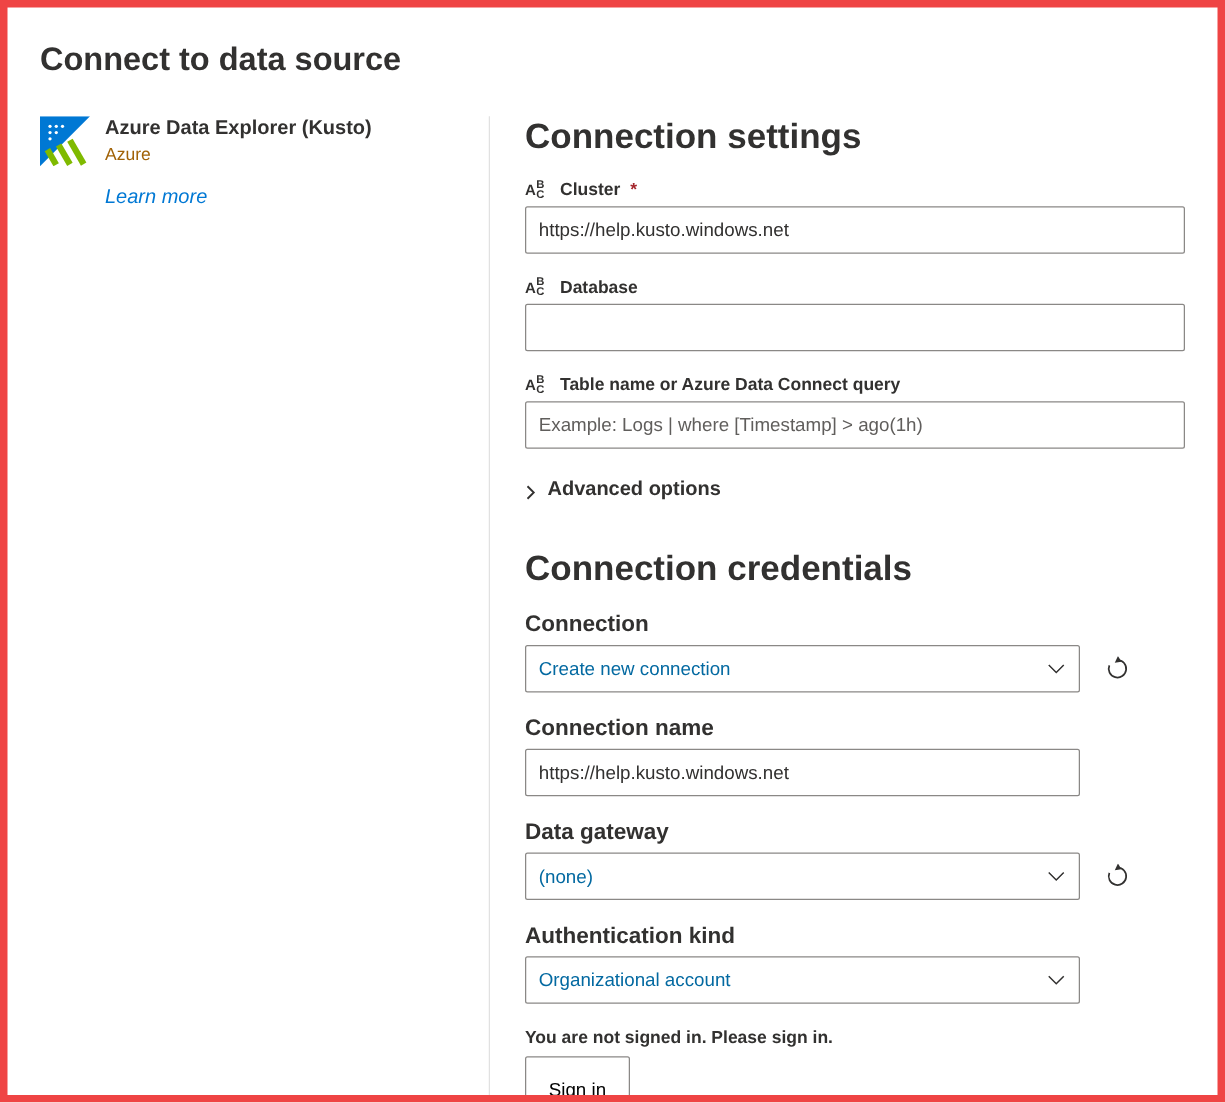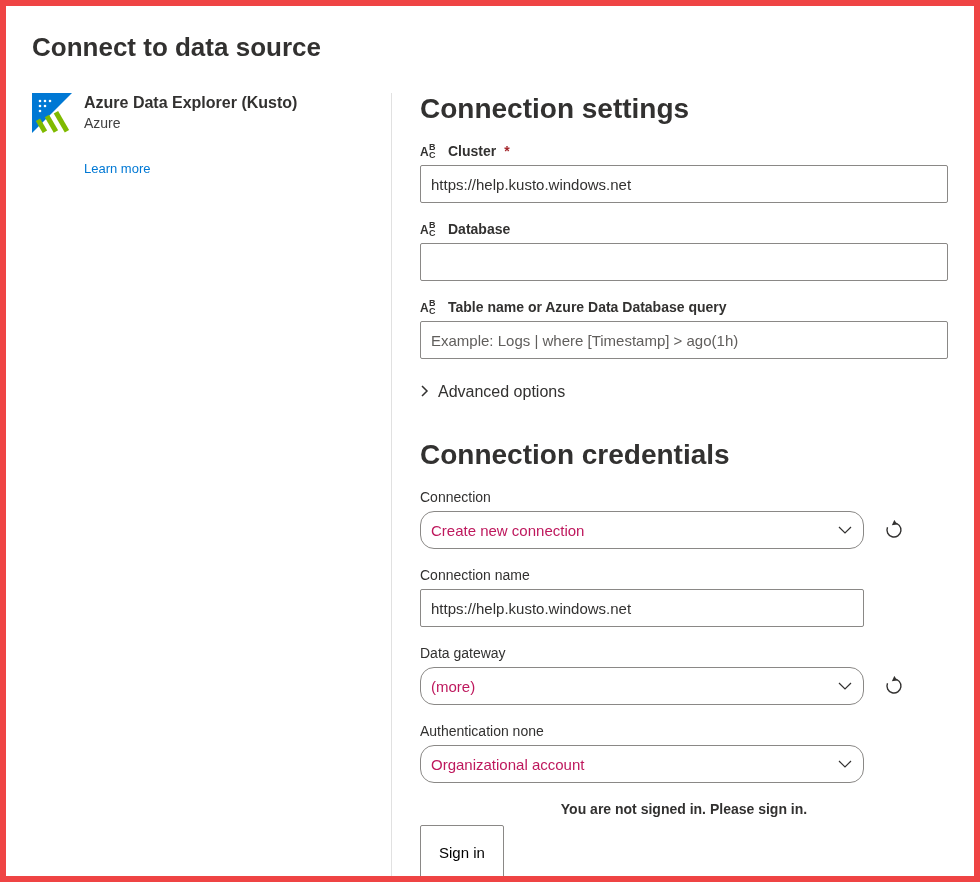--- a/index.html
+++ b/index.html
@@ -49,32 +49,33 @@
       display: flex;
       flex-direction: column;
     }
     .connector-title {
       font-weight: 600;
       font-size: 16px;
       color: #323130;
       line-height: 1.3;
     }
     .connector-sub {
-      color: #404040;
+      color: #a16207;
       font-size: 14px;
       line-height: 1.3;
     }
     .learn-more {
       color: #0078d4;
-      font-size: 13px;
+      font-size: 16px;
       margin-left: 52px;
-      margin-top: 28px;
+      margin-top: 16px;
       display: inline-block;
       text-decoration: none;
       cursor: pointer;
+      font-style: italic;
     }
     .main {
       flex: 1;
       padding-left: 4px;
     }
     .section-title {
       font-size: 28px;
       font-weight: 600;
       margin-bottom: 18px;
     }
@@ -83,22 +84,22 @@
     }
     .field-label {
       display: flex;
       align-items: center;
       font-weight: 600;
       font-size: 14px;
       margin-bottom: 6px;
       gap: 6px;
     }
     .field-label-plain {
-      font-weight: 400;
-      font-size: 14px;
+      font-weight: 700;
+      font-size: 18px;
       margin-bottom: 6px;
     }
     .abc-icon {
       font-size: 11px;
       font-family: "Segoe UI", sans-serif;
       position: relative;
       width: 22px;
       height: 16px;
       flex-shrink: 0;
     }
@@ -132,24 +133,24 @@
       padding: 0 10px;
       font-size: 15px;
       font-family: inherit;
       color: #323130;
     }
     .text-input::placeholder {
       color: #605e5c;
     }
     .advanced-toggle {
       display: flex;
-      align-items: flex-start;
+      align-items: center;
       gap: 8px;
       font-size: 16px;
-      font-weight: 400;
+      font-weight: 700;
       cursor: pointer;
       margin-top: 24px;
       margin-bottom: 38px;
     }
     .chevron-right {
       width: 10px;
       height: 10px;
       display: inline-block;
     }
     .select-row {
@@ -158,30 +159,30 @@
       gap: 18px;
     }
     .select-wrap {
       position: relative;
       width: 444px;
     }
     .select-input {
       width: 100%;
       height: 38px;
       border: 1px solid #8a8886;
-      border-radius: 14px;
+      border-radius: 2px;
       padding: 0 36px 0 10px;
       font-size: 15px;
       font-family: inherit;
       background: #fff;
       appearance: none;
       cursor: pointer;
       display: flex;
       align-items: center;
-      color: #be185d;
+      color: #0369a1;
     }
     .select-chevron {
       position: absolute;
       right: 12px;
       top: 50%;
       transform: translateY(-50%);
       pointer-events: none;
     }
     .refresh-btn {
       width: 24px;
@@ -198,21 +199,20 @@
       border-radius: 2px;
       padding: 0 10px;
       font-size: 15px;
       font-family: inherit;
       color: #323130;
     }
     .signin-msg {
       font-weight: 600;
       font-size: 14px;
       margin-bottom: 8px;
-      text-align: center;
     }
     .signin-btn {
       border: 1px solid #8a8886;
       background: #fff;
       padding: 18px 18px;
       font-size: 15px;
       font-family: inherit;
       cursor: pointer;
       border-radius: 2px;
     }
@@ -264,21 +264,21 @@
         <div class="field-label">
           <span class="abc-icon"></span>
           <span>Database</span>
         </div>
         <input type="text" class="text-input" value="" style="">
       </div>
 
       <div class="field-group">
         <div class="field-label">
           <span class="abc-icon"></span>
-          <span>Table name or Azure Data Database query</span>
+          <span>Table name or Azure Data Connect query</span>
         </div>
         <input type="text" class="text-input" placeholder="Example: Logs | where [Timestamp] &gt; ago(1h)" style="">
       </div>
 
       <div class="advanced-toggle">
         <span class="chevron-right">
           <svg width="10" height="12" viewBox="0 0 10 12">
               <path d="M2 1 L7 6 L2 11" stroke="#323130" stroke-width="1.5" fill="none"></path>
             </svg>
         </span>
@@ -309,38 +309,38 @@
 
       <div class="field-group">
         <div class="field-label-plain">Connection name</div>
         <input type="text" class="cred-input" value="https://help.kusto.windows.net" style="">
       </div>
 
       <div class="field-group">
         <div class="field-label-plain">Data gateway</div>
         <div class="select-row">
           <div class="select-wrap">
-            <div class="select-input">(more)</div>
+            <div class="select-input">(none)</div>
             <span class="select-chevron">
               <svg width="14" height="10" viewBox="0 0 14 10">
                   <path d="M1 2 L7 8 L13 2" stroke="#323130" stroke-width="1.2" fill="none"></path>
                 </svg>
             </span>
           </div>
           <div class="refresh-btn">
             <svg width="20" height="20" viewBox="0 0 20 20">
               <path d="M10 3 a7 7 0 1 1 -6.5 4.3" stroke="#323130" stroke-width="1.4" fill="none"></path>
               <path d="M9 0 L9 6 L13.5 3 Z" fill="#323130" transform="rotate(25 10 3)"></path>
             </svg>
           </div>
         </div>
       </div>
 
       <div class="field-group">
-        <div class="field-label-plain">Authentication none</div>
+        <div class="field-label-plain">Authentication kind</div>
         <div class="select-wrap">
           <div class="select-input">Organizational account</div>
           <span class="select-chevron">
             <svg width="14" height="10" viewBox="0 0 14 10">
                 <path d="M1 2 L7 8 L13 2" stroke="#323130" stroke-width="1.2" fill="none"></path>
               </svg>
           </span>
         </div>
       </div>
 

